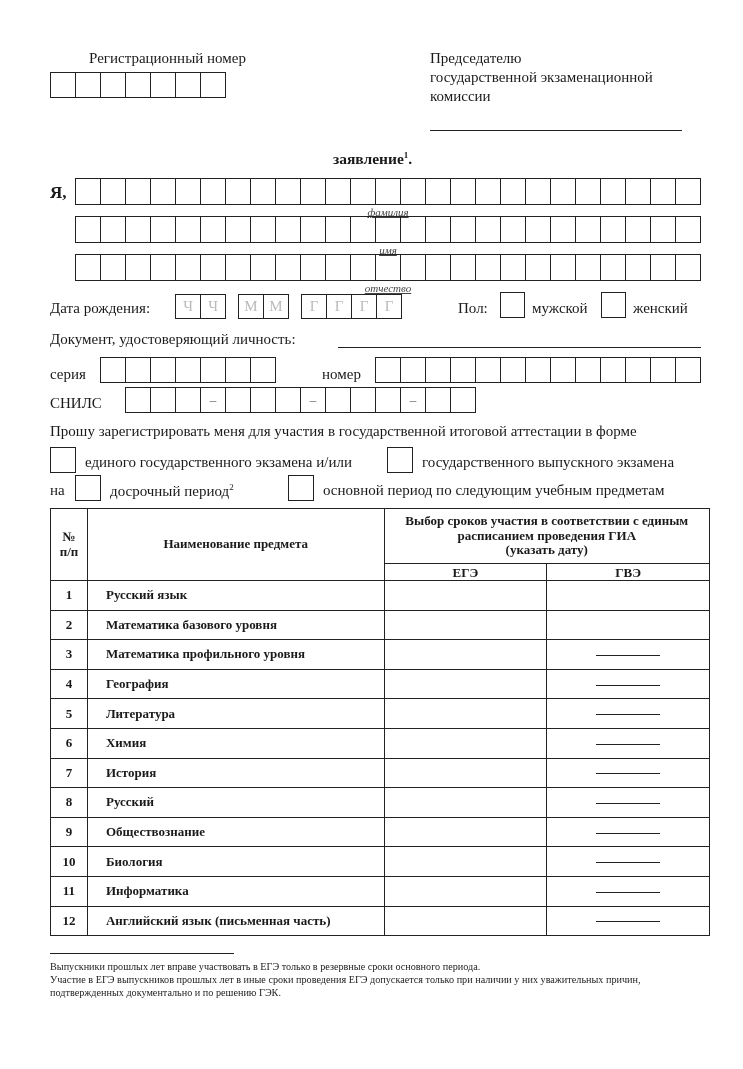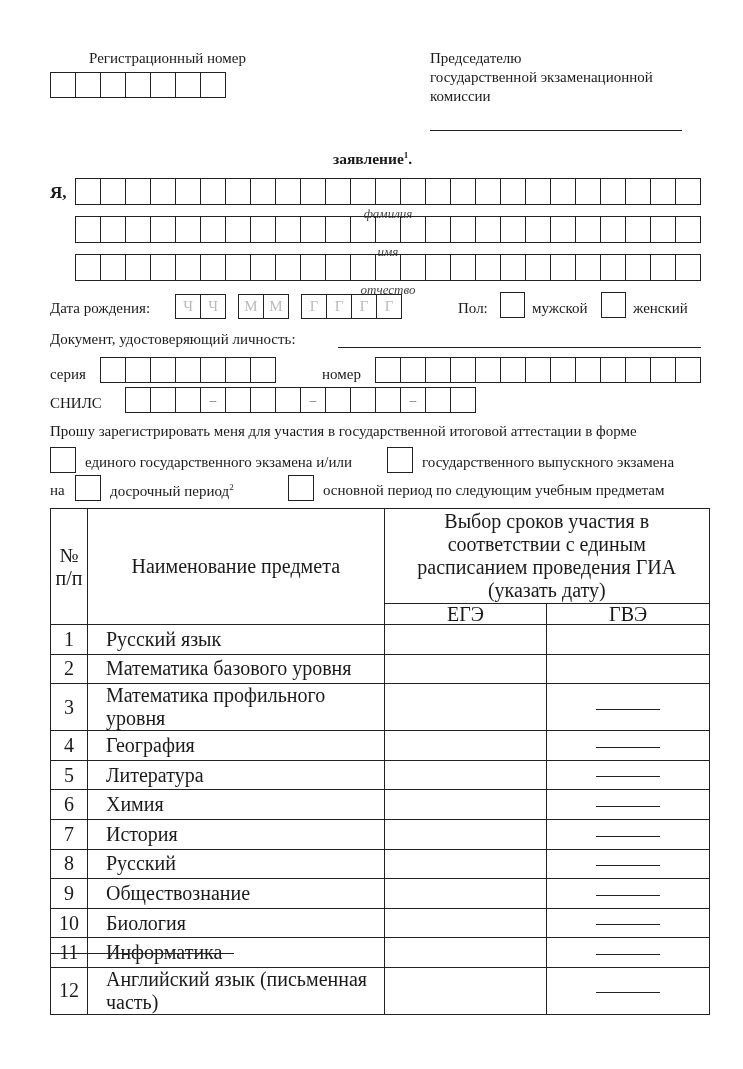--- a/index.html
+++ b/index.html
@@ -8,26 +8,26 @@
   .abs { position: absolute; }
   .txt { position: absolute; white-space: nowrap; line-height: 1; }
 
   .cells { position: absolute; display: flex; border: 1.5px solid #222; border-right: none; }
   .cell { width: 25px; height: 100%; border-right: 1.5px solid #222; flex: 0 0 auto;
           display: flex; align-items: center; justify-content: center;
           font-size: 15px; color: #bbbbbb; }
   .cell.dash::after { content: "–"; color: #555; font-size: 13px; }
   .box { position: absolute; border: 1.5px solid #222; background: #fff; }
 
-  .sublabel { position: absolute; font-style: italic; font-size: 13px; color: #444; width: 100%; text-align: center; }
+  .sublabel { position: absolute; font-style: italic; font-size: 11px; color: #444; width: 100%; text-align: center; text-decoration: underline; }
 
   .hline { position: absolute; height: 0; border-top: 1.2px solid #222; }
 
   table.subj { position: absolute; left: 50px; top: 508px; width: 660px; border-collapse: collapse; }
-  table.subj td, table.subj th { border: 1.2px solid #222; font-weight: normal; font-size: 20px; }
+  table.subj td, table.subj th { border: 1.2px solid #222; font-weight: bold; font-size: 13px; }
   table.subj th { text-align: center; line-height: 1.15; }
   table.subj td.num { text-align: center; width: 37px; }
   table.subj td.name { padding-left: 18px; width: 297px; margin-left: 32px; }
   table.subj td.ege { width: 163px; }
   table.subj td.gve { width: 163px; text-align: center; color: #222; }
   table.subj tr.row td { height: 29.6px; }
   .dashline { display: inline-block; width: 64px; border-top: 1px solid #222; vertical-align: middle; }
 
   .footnotes { position: absolute; left: 50px; top: 961px; width: 660px; font-size: 10.2px; line-height: 12.8px; color: #222; }
   .footnotes sup { font-size: 7px; vertical-align: 3px; }
@@ -321,13 +321,15 @@
         <td class="num">12</td>
         <td class="name">Английский язык (письменная часть)</td>
         <td class="ege"></td>
         <td class="gve"><span class="dashline"></span></td>
       </tr>
     </tbody>
 </table>
 
 <div class="fn-sep"></div>
 <div class="footnotes">
+  <div>Выпускники прошлых лет вправе участвовать в ЕГЭ только в резервные сроки основного периода.</div>
+  <div style="white-space:normal;">Участие в ЕГЭ выпускников прошлых лет в иные сроки проведения ЕГЭ допускается только при наличии у них уважительных причин, подтвержденных документально и по решению ГЭК.</div>
 </div>
 
 </body></html>

